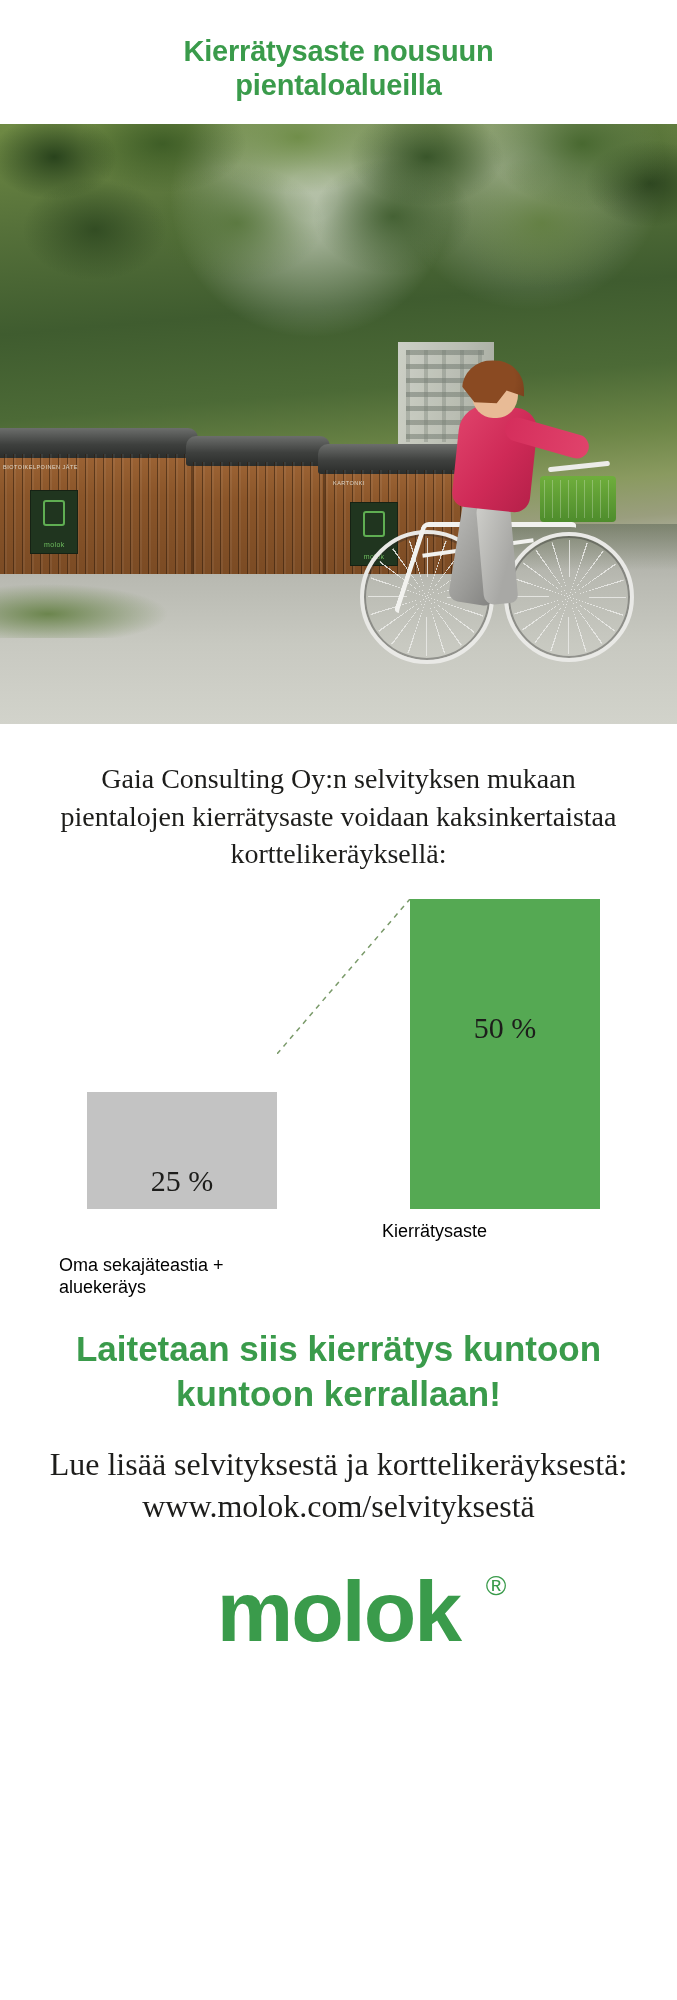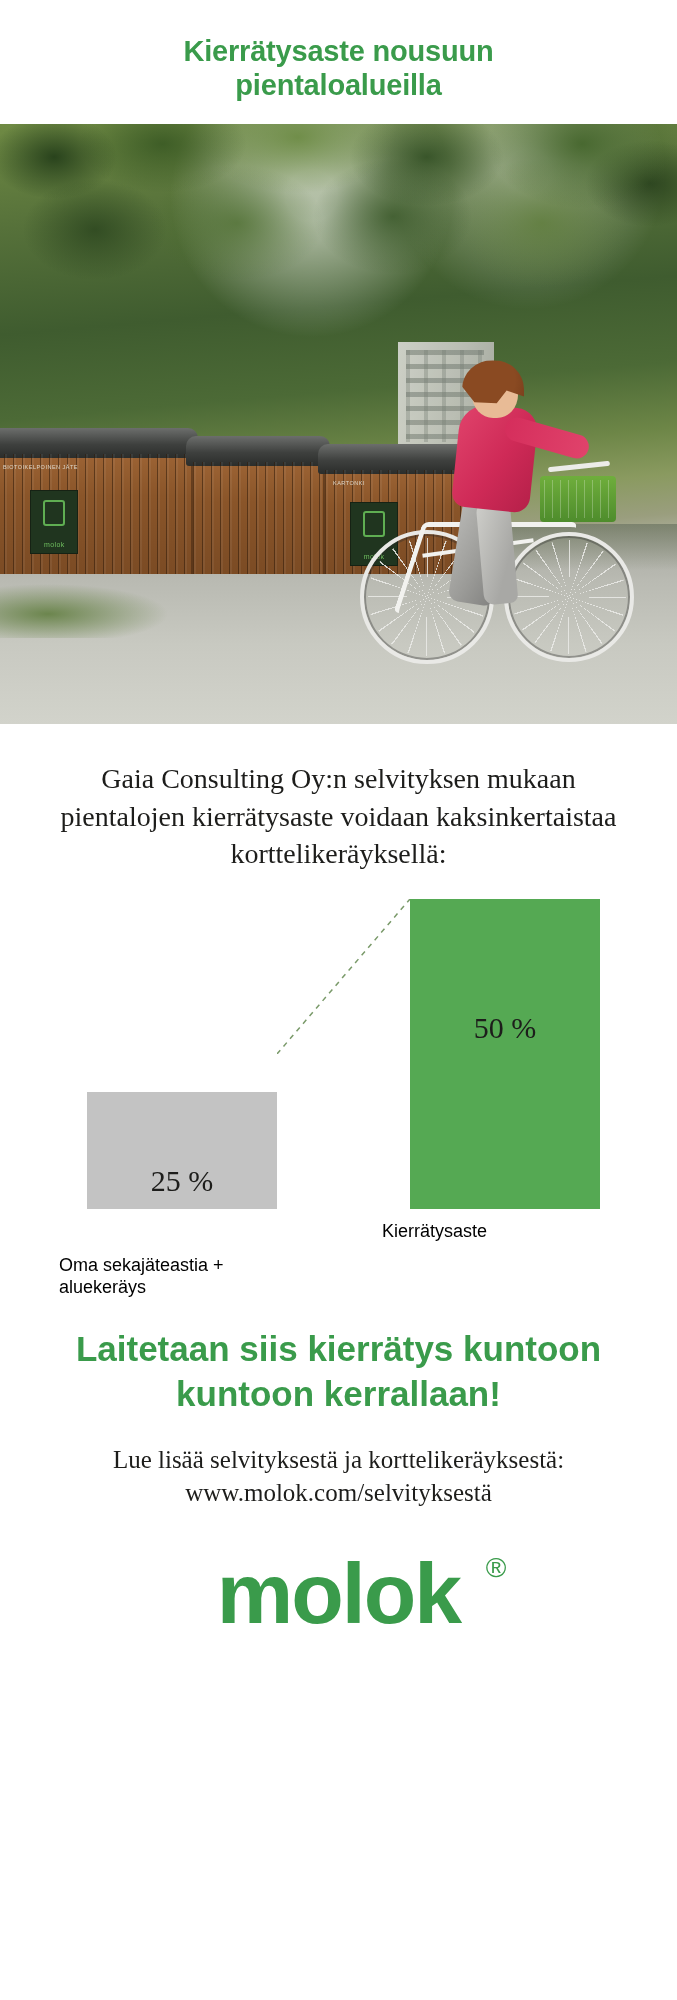--- a/index.html
+++ b/index.html
@@ -387,21 +387,21 @@
     color: #3a9b4b;
     font-family: "Liberation Sans", sans-serif;
     font-weight: bold;
     font-size: 35px;
     line-height: 1.28;
   }
   .readmore {
     margin: 26px 44px 0 44px;
     text-align: center;
     color: #1d1d1b;
-    font-size: 25px;
+    font-size: 32px;
     line-height: 1.34;
   }
 
   
   .logo {
     position: relative;
     margin: 40px auto 0 auto;
     width: 380px;
     text-align: center;
   }

